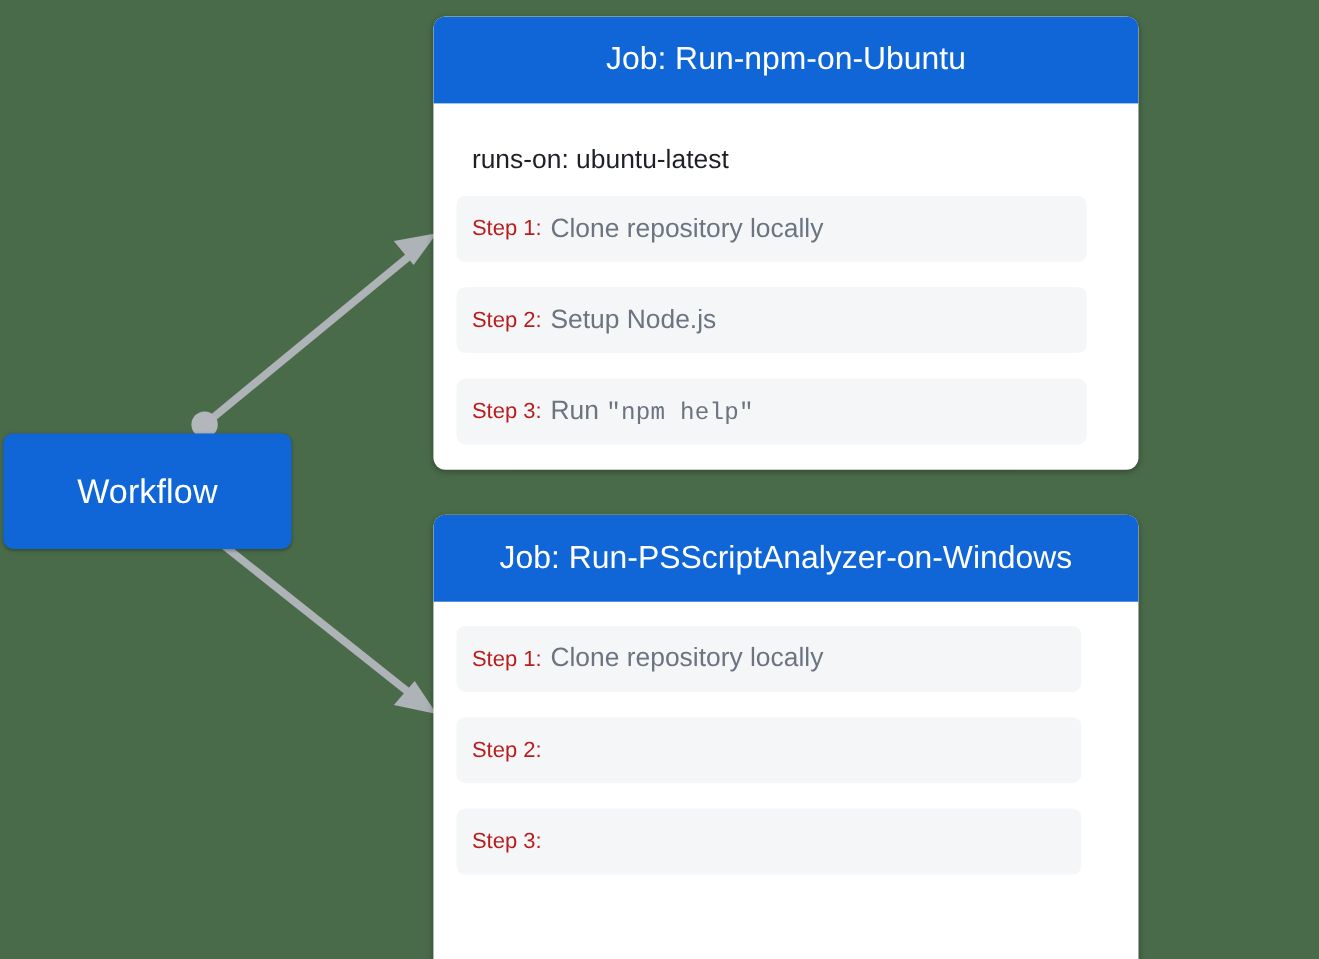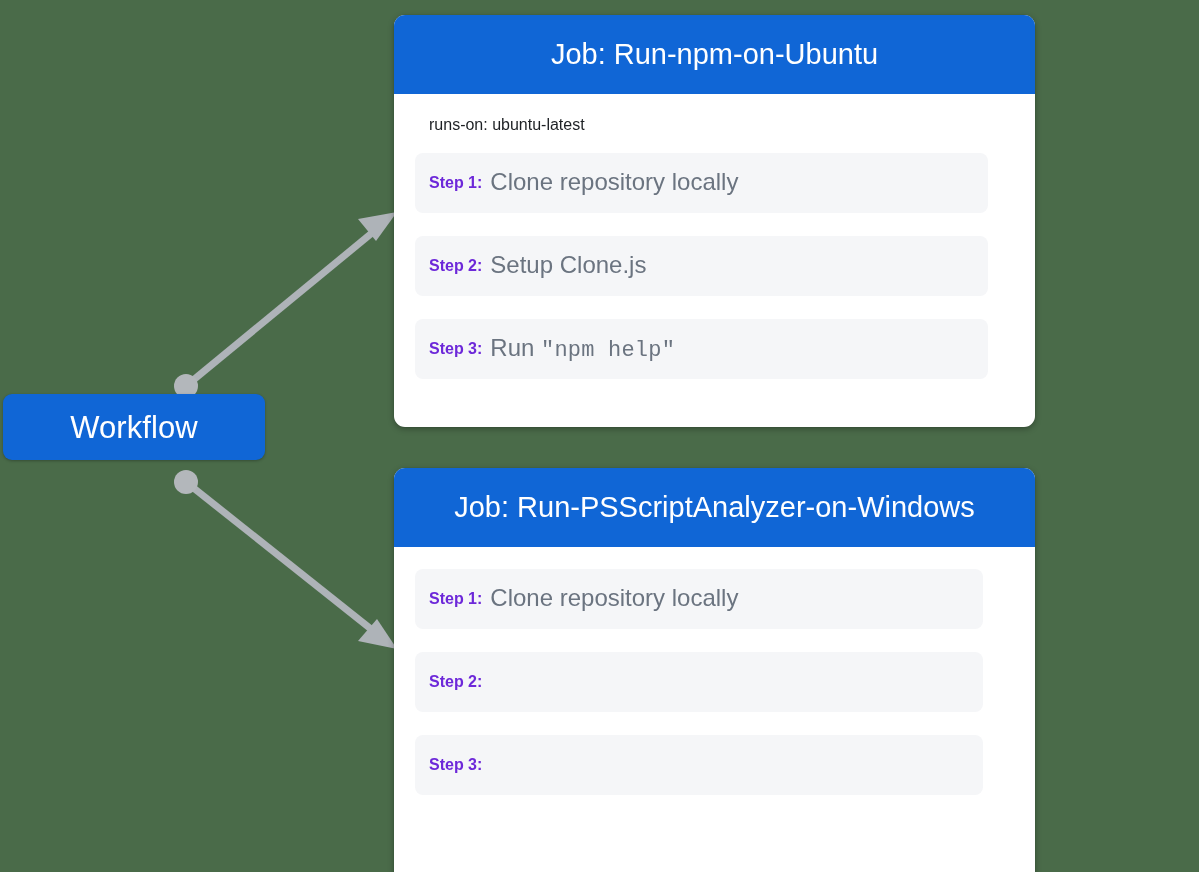--- a/index.html
+++ b/index.html
@@ -31,21 +31,21 @@
     height: 872px;
     pointer-events: none;
   }
 
   
   .workflow-node {
     position: absolute;
     left: 3px;
     top: 394px;
     width: 262px;
-    height: 66px;
+    height: 105px;
     background: #1066d6;
     border-radius: 9px;
     display: flex;
     align-items: center;
     justify-content: center;
     box-shadow: 0 1px 3px rgba(0,0,0,.28);
   }
   .workflow-node .label {
     color: #ffffff;
     font-size: 31px;
@@ -91,45 +91,45 @@
     white-space: nowrap;
   }
 
   .job-body {
     padding: 22px 21px 0 21px;
     box-sizing: border-box;
     flex: 1;
   }
 
   .runs-on {
-    font-size: 16px;
+    font-size: 24px;
     color: #1d2024;
-    margin: 0 0 19px 14px;
+    margin: 17px 0 19px 14px;
     line-height: 1.1;
   }
 
   .step-row {
     background: #f5f6f8;
     border-radius: 8px;
     height: 60px;
     display: flex;
     align-items: center;
     padding: 0 14px;
     box-sizing: border-box;
     margin-bottom: 23px;
     white-space: nowrap;
     overflow: hidden;
   }
   #card-windows .step-row { width: 568px; }
   #card-ubuntu  .step-row { width: 573px; }
 
   .step-label {
-    font-size: 16px;
-    font-weight: bold;
-    color: #6d28d9;
+    font-size: 20px;
+    font-weight: normal;
+    color: #b91c1c;
     margin-right: 8px;
   }
   .step-desc {
     font-size: 24px;
     color: #6b7480;
     line-height: 1.1;
   }
   .step-desc .code {
     font-family: "Liberation Mono", "DejaVu Sans Mono", monospace;
     font-size: 22px;
@@ -164,21 +164,21 @@
     <div class="job-body">
       <div class="runs-on">runs-on: ubuntu-latest</div>
 
       <div class="step-row">
         <span class="step-label">Step 1:</span>
         <span class="step-desc"><span>Clone repository locally</span><span class="code"></span></span>
       </div>
 
       <div class="step-row">
         <span class="step-label">Step 2:</span>
-        <span class="step-desc"><span>Setup Clone.js</span><span class="code"></span></span>
+        <span class="step-desc"><span>Setup Node.js</span><span class="code"></span></span>
       </div>
 
       <div class="step-row">
         <span class="step-label">Step 3:</span>
         <span class="step-desc"><span>Run </span><span class="code">"npm help"</span></span>
       </div>
     </div>
   </div>
 
   <div class="job-card" id="card-windows">

